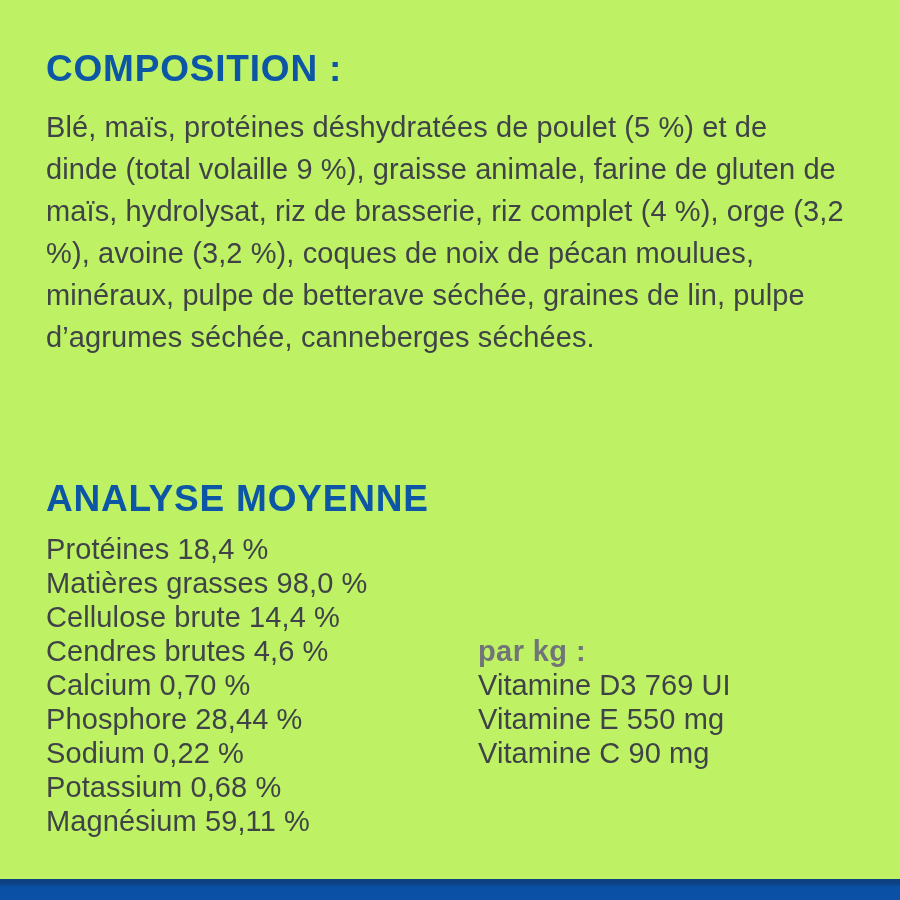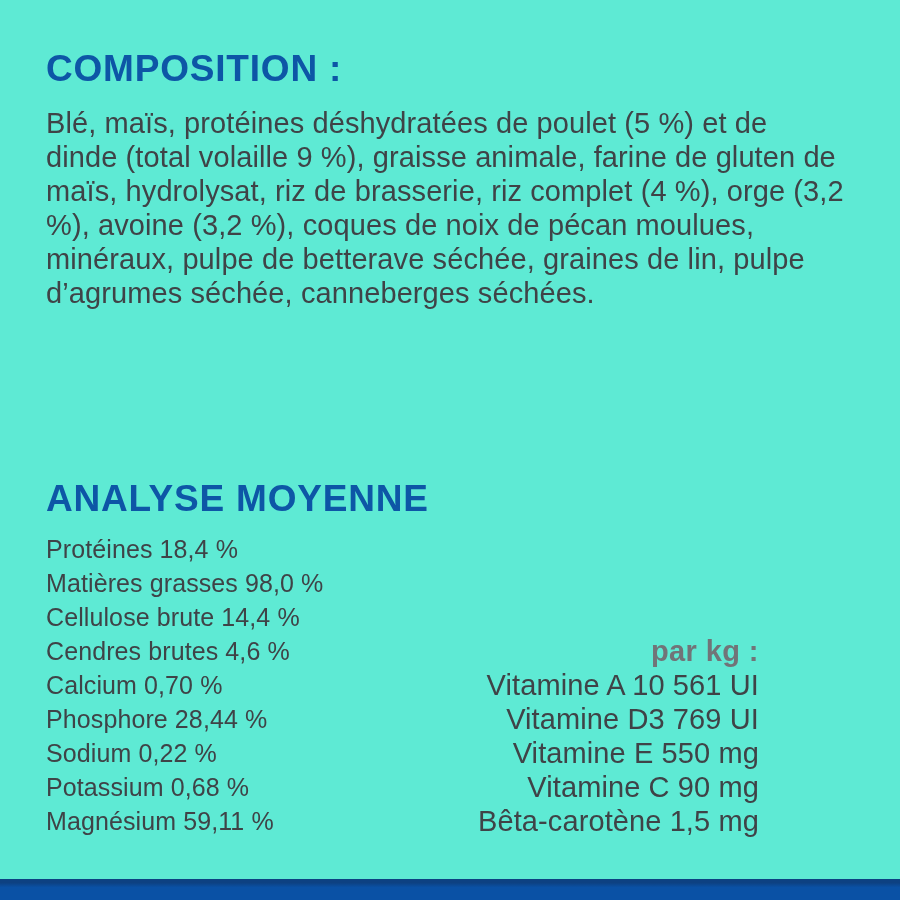--- a/index.html
+++ b/index.html
@@ -4,21 +4,21 @@
 <style>
   html, body {
     margin: 0;
     padding: 0;
     background: #ffffff;
   }
   .page {
     position: relative;
     width: 900px;
     height: 900px;
-    background: #5eead4;
+    background: #bef264;
     overflow: hidden;
     font-family: "Liberation Sans", sans-serif;
   }
   .section-heading {
     color: #0d56a6;
     font-size: 37px;
     font-weight: 800;
     letter-spacing: 0.8px;
     line-height: 42px;
     margin: 0;
@@ -29,54 +29,53 @@
     top: 48px;
   }
   .composition-text {
     position: absolute;
     left: 46px;
     top: 106px;
     width: 800px;
     color: #3f4347;
     font-size: 29px;
     font-weight: 300;
-    line-height: 34px;
+    line-height: 42px;
     letter-spacing: 0.1px;
     margin: 0;
   }
   .analysis-heading {
     position: absolute;
     left: 46px;
     top: 478px;
   }
   .nutrient-list {
     position: absolute;
     left: 46px;
     top: 532px;
     margin: 0;
     padding: 0;
     list-style: none;
     color: #3f4347;
-    font-size: 25px;
+    font-size: 29px;
     font-weight: 300;
     line-height: 34px;
     letter-spacing: 0.1px;
   }
   .per-kg-column {
     position: absolute;
     left: 478px;
     top: 634px;
     margin: 0;
     padding: 0;
     color: #3f4347;
     font-size: 29px;
     font-weight: 300;
     line-height: 34px;
     letter-spacing: 0.1px;
-    text-align: right;
   }
   .per-kg-label {
     color: #717478;
     font-weight: 700;
     letter-spacing: 0.4px;
   }
   .per-kg-list {
     margin: 0;
     padding: 0;
     list-style: none;
@@ -109,23 +108,21 @@
     <li>Calcium 0,70 %</li>
     <li>Phosphore 28,44 %</li>
     <li>Sodium 0,22 %</li>
     <li>Potassium 0,68 %</li>
     <li>Magnésium 59,11 %</li>
   </ul>
 
   <div class="per-kg-column">
     <div class="per-kg-label">par kg :</div>
     <ul class="per-kg-list">
-      <li>Vitamine A 10 561 UI</li>
       <li>Vitamine D3 769 UI</li>
       <li>Vitamine E 550 mg</li>
       <li>Vitamine C 90 mg</li>
-      <li>Bêta-carotène 1,5 mg</li>
     </ul>
   </div>
 
   <div class="bottom-bar"></div>
 
 </div>
 
 </body></html>

